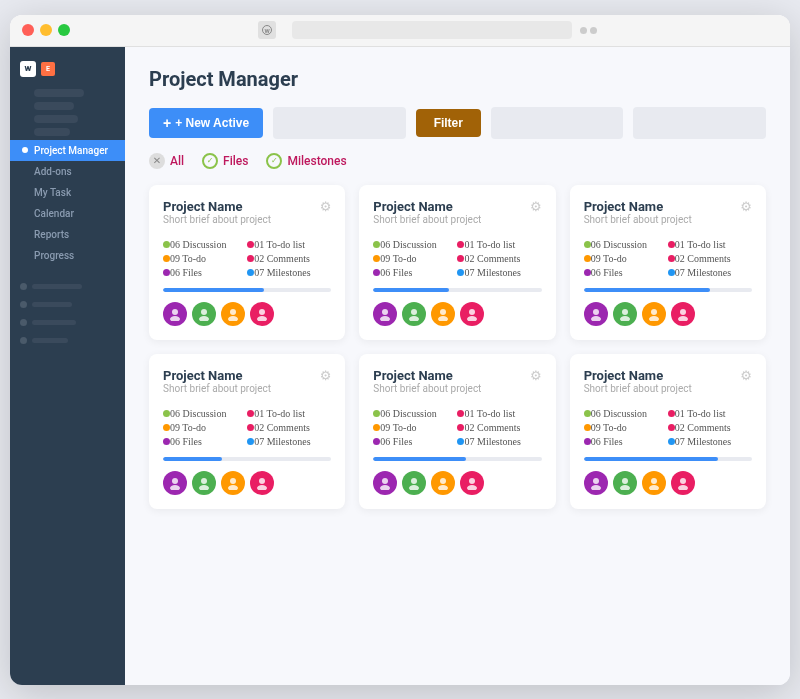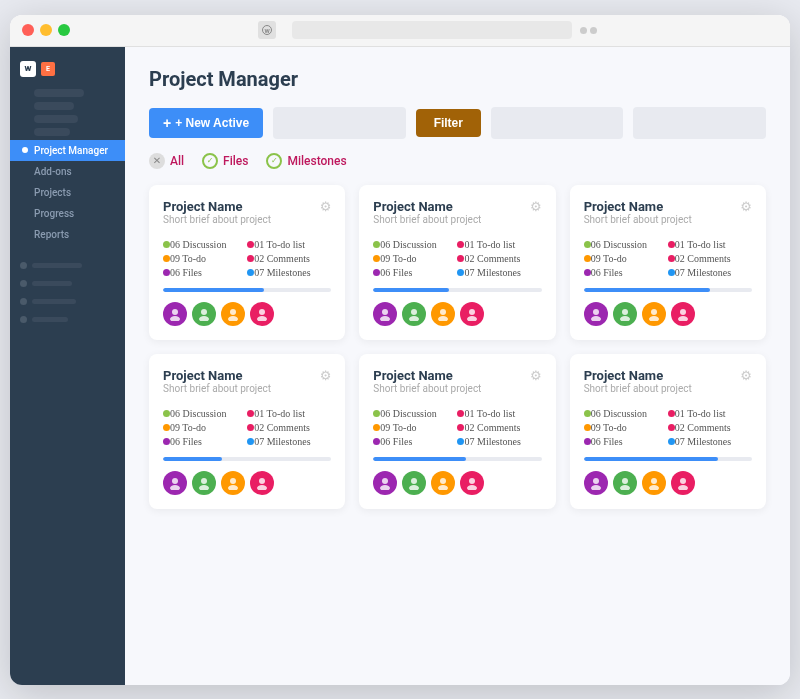--- a/index.html
+++ b/index.html
@@ -296,29 +296,33 @@
         <div class="dot"></div>
         <span class="sidebar-nav-text">Project Manager</span>
       </div>
 
       <div class="sidebar-item">
         <div style="width:6px;height:6px;"></div>
         <span class="sidebar-nav-text">Add-ons</span>
       </div>
       <div class="sidebar-item">
         <div style="width:6px;height:6px;"></div>
-        <span class="sidebar-nav-text">Projects</span>
+        <span class="sidebar-nav-text">My Task</span>
+      </div>
+      <div class="sidebar-item">
+        <div style="width:6px;height:6px;"></div>
+        <span class="sidebar-nav-text">Calendar</span>
+      </div>
+      <div class="sidebar-item">
+        <div style="width:6px;height:6px;"></div>
+        <span class="sidebar-nav-text">Reports</span>
       </div>
       <div class="sidebar-item">
         <div style="width:6px;height:6px;"></div>
         <span class="sidebar-nav-text">Progress</span>
-      </div>
-      <div class="sidebar-item">
-        <div style="width:6px;height:6px;"></div>
-        <span class="sidebar-nav-text">Reports</span>
       </div>
 
       <div style="margin-top:10px;">
         <div class="sidebar-lines-group">
           <div style="display:flex;align-items:center;gap:5px;padding:3px 10px;">
             <div style="width:7px;height:7px;border-radius:50%;background:#4a5a6a;"></div>
             <div style="height:5px;background:#3a4a5c;border-radius:3px;width:50px;"></div>
           </div>
           <div style="display:flex;align-items:center;gap:5px;padding:3px 10px;">
             <div style="width:7px;height:7px;border-radius:50%;background:#4a5a6a;"></div>

